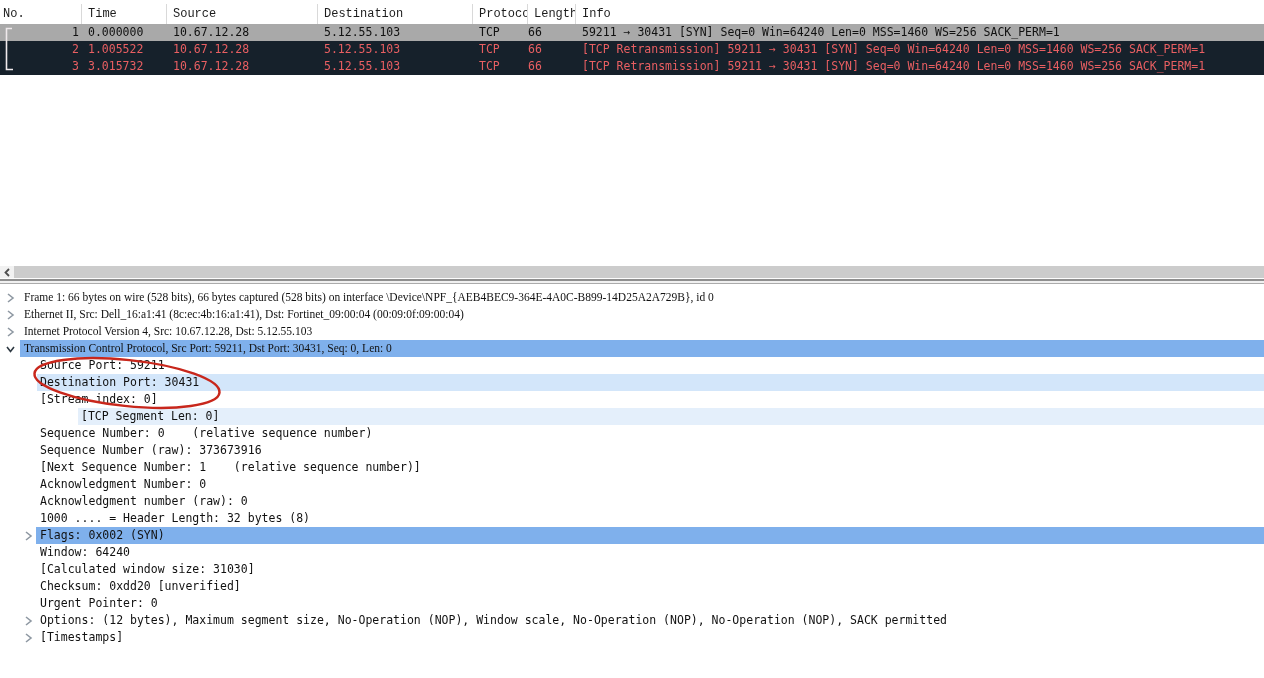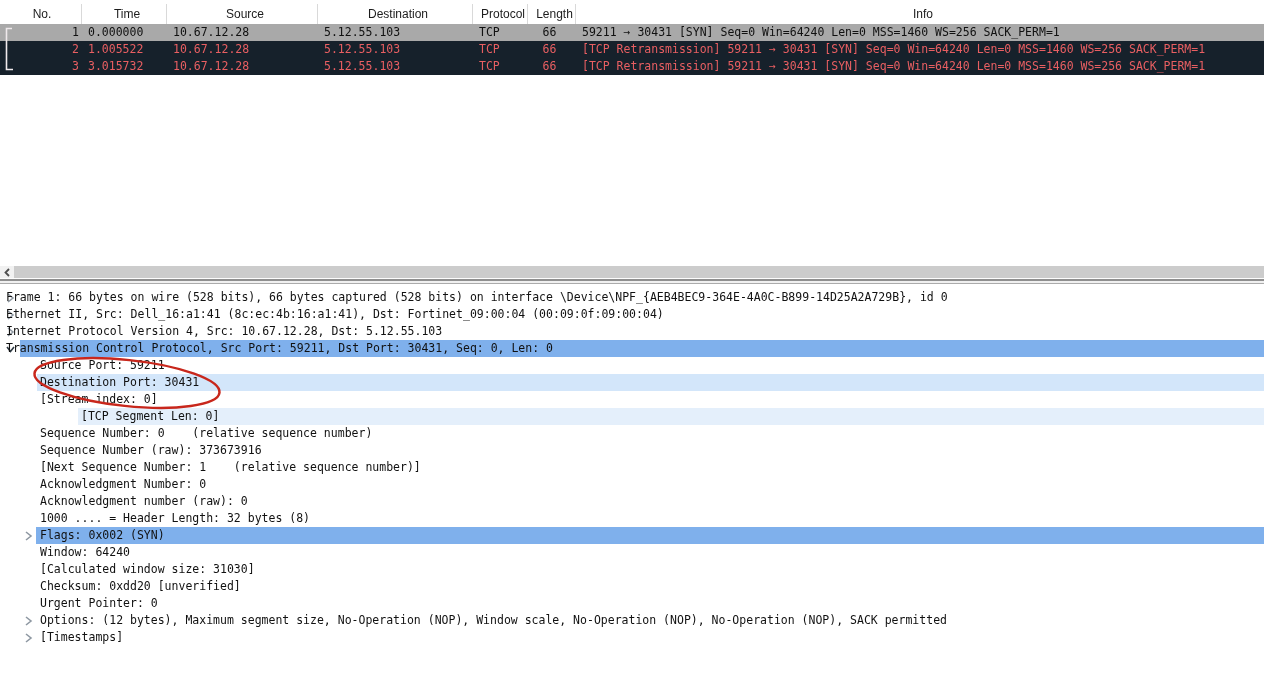--- a/index.html
+++ b/index.html
@@ -11,35 +11,35 @@
   }
 
   
   .pgrid {
     display:grid;
     grid-template-columns:82px 85px 151px 155px 55px 48px minmax(0,1fr);
   }
   #plist-header {
     position:absolute; left:0; top:4; right:0; height:20px;
     top:4px; background:#ffffff;
-    font-family:Liberation Sans, sans-serif; font-size:12px; color:#1c1c1c;text-align:center;
+    font-family:Liberation Mono, monospace; font-size:12px; color:#1c1c1c;
   }
   #plist-header .hcell {
     border-right:1px solid #d9d9d9; padding-left:6px;
     line-height:20px; white-space:pre; overflow:hidden;
   }
   #plist-header .hcell:first-child { padding-left:3px; }
   #plist-header .hcell:last-child { border-right:none; }
 
   #plist-rows { position:absolute; left:0; top:24px; right:0; }
   .prow { height:17px; font-size:11.5px; line-height:17px; }
   .prow .cell { overflow:hidden; white-space:pre; }
   .prow .c-no  { text-align:right; padding-right:3px; }
   .prow .c-time, .prow .c-src, .prow .c-dst, .prow .c-proto, .prow .c-info { padding-left:6px; }
-  .prow .c-len { text-align:center; padding-right:5px; }
+  .prow .c-len { text-align:left; padding-right:5px; }
   .prow-selected { background:#a9a9a9; color:#101010; }
   .prow-badtcp  { background:#16212b; color:#e95f62; }
 
   #related-bracket { position:absolute; left:0; top:24px; width:20px; height:52px; pointer-events:none; }
 
   
   #hscroll {
     position:absolute; left:0; right:0; top:266px; height:12px;
     background:#f1f1f1; border-bottom:1px solid #e3e3e3;
   }
@@ -59,21 +59,21 @@
   #splitter .l4 { height:1px; background:#ababab; }
 
   
   #dpane {
     position:absolute; left:0; right:0; top:285px; bottom:0;
     background:#ffffff; padding-top:4px;
     font-size:11.5px; color:#111111;
   }
   .drow { position:relative; height:17px; line-height:17px; white-space:pre; }
   .drow .txt { position:absolute; top:0; }
-  .lvl0 .txt { left:6px; }
+  .lvl0 .txt { left:24px;font-family:Liberation Serif, serif; }
   .lvl1 .txt { left:40px; }
   .chev { position:absolute; top:4px; width:9px; height:10px; }
   .lvl0 > .chev { left:6px; }
   .lvl1 > .chev { left:24px; }
   .chev polyline { fill:none; stroke:#8e98a2; stroke-width:1.6; }
   .chev-dark polyline { stroke:#2e3942; }
 
   .sel-main { background:linear-gradient(to right,transparent 20px,#7fb0ec 20px); }
   .sel-sub  { background:linear-gradient(to right,transparent 36px,#7fb0ec 36px); }
   .hl-med   { background:linear-gradient(to right,transparent 37px,#d3e6fa 37px); }

